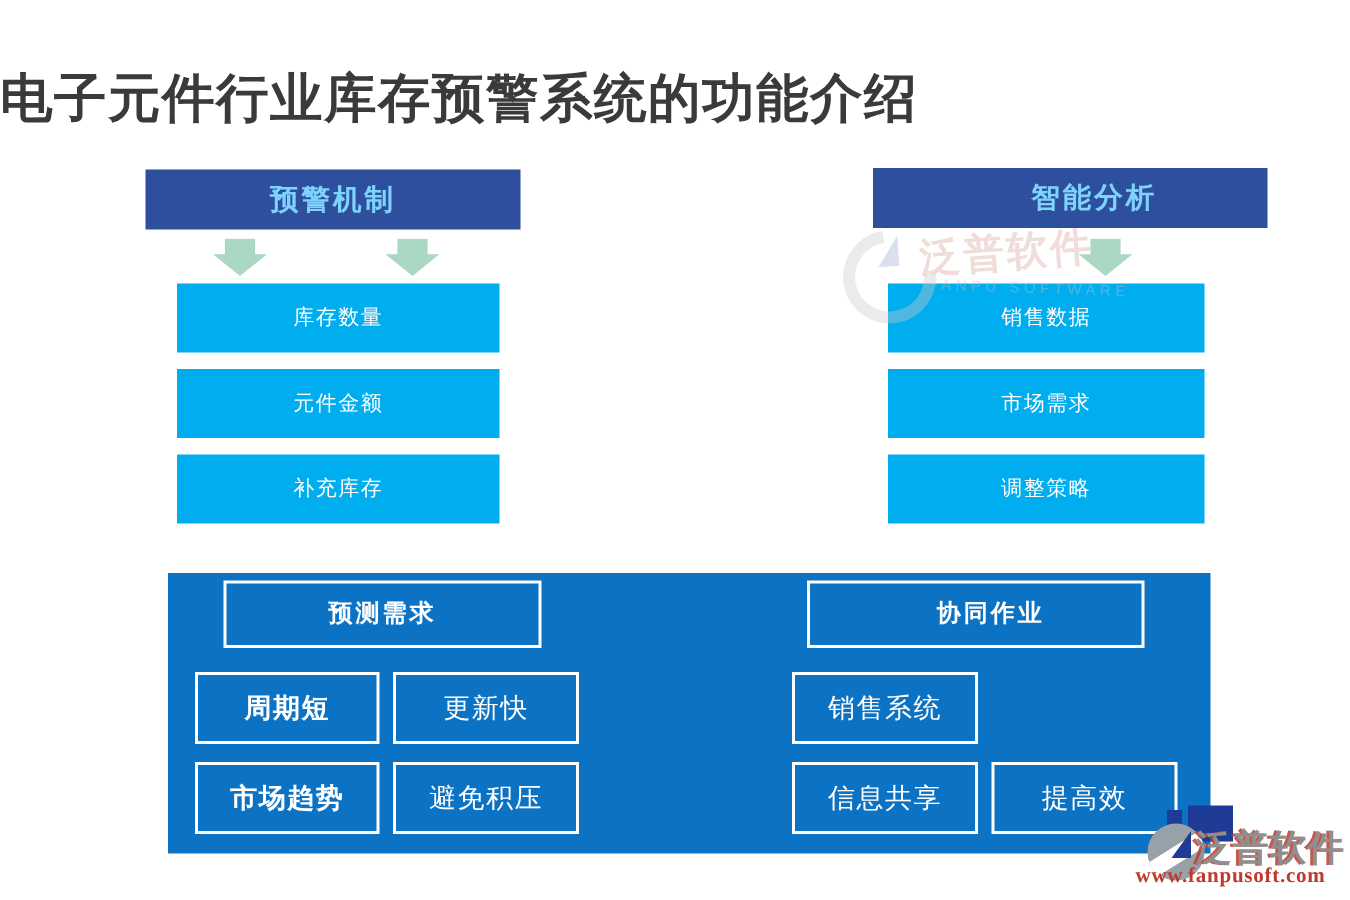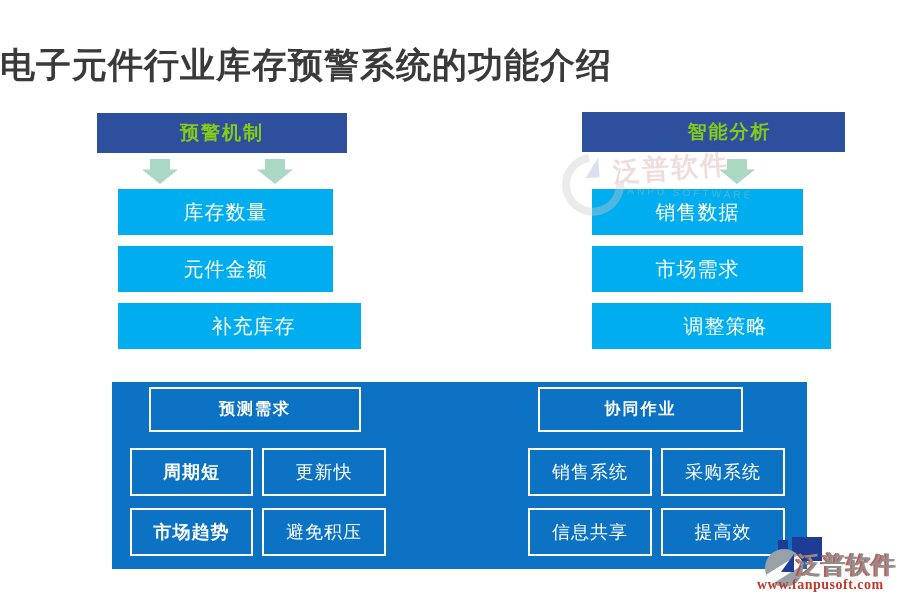--- a/index.html
+++ b/index.html
@@ -15,56 +15,56 @@
     position:relative;width:900px;height:600px;background:#ffffff;
     overflow:hidden;font-family:"Liberation Serif",serif;
   }
   .title{
     position:absolute;top:42px;left:0;right:0;margin:0;text-align:left;
     font-size:35px;font-weight:bold;color:var(--title-text);letter-spacing:1px;
     font-family:"Liberation Serif",serif;
   }
   
   .hdr{
-    position:absolute;height:40px;background:var(--header-blue);color:#84cc16;
+    position:absolute;height:40px;background:var(--header-blue);color:#7dd3fc;
     display:flex;align-items:center;justify-content:center;
     font-weight:bold;font-size:19px;letter-spacing:2px;
     font-family:"Liberation Sans",sans-serif;
   }
   .hdr-left{left:97px;top:113px;width:250px;}
   .hdr-right{left:582px;top:112px;width:231px;padding-left:32px;}
   
   .arrow{
     position:absolute;top:159px;width:36px;height:25px;background:var(--arrow-green);
     clip-path:polygon(22% 0,78% 0,78% 42%,100% 42%,50% 100%,0 42%,22% 42%);
   }
   .arrow-1{left:142px;}
   .arrow-2{left:257px;}
   .arrow-3{left:719px;}
   
   .cyan{
     position:absolute;height:46px;background:var(--item-cyan);color:#fff;
-    display:flex;align-items:center;justify-content:center;font-size:20px;letter-spacing:1px;
+    display:flex;align-items:center;justify-content:center;font-size:14px;letter-spacing:1px;
   }
   .cl{left:118px;width:215px;}
   .cr{left:592px;width:211px;}
-  .row-a{top:189px;} .row-b{top:246px;} .row-c{top:303px;padding-left:28px;}
+  .row-a{top:189px;} .row-b{top:246px;} .row-c{top:303px;}
   
   .panel{
     position:absolute;left:112px;top:382px;width:695px;height:187px;
     background:var(--panel-blue);
   }
   .sec-hdr{
     position:absolute;height:41px;border:2px solid #fff;color:#fff;
     display:flex;align-items:center;justify-content:center;
     font-weight:bold;font-size:16px;letter-spacing:2px;
     font-family:"Liberation Sans",sans-serif;background:transparent;
   }
   .sec-hdr-left{left:37px;top:5px;width:208px;}
-  .sec-hdr-right{left:426px;top:5px;width:201px;}
+  .sec-hdr-right{left:426px;top:5px;width:201px;padding-left:20px;}
   .cell{
     position:absolute;height:44px;border:2px solid #fff;color:#fff;
     display:flex;align-items:center;justify-content:center;font-size:18px;letter-spacing:1px;
     background:transparent;
   }
   .cell-r1{top:66px;} .cell-r2{top:126px;}
   .cell-l1{left:18px;width:119px;font-weight:bold;} .cell-l2{left:150px;width:120px;}
   .cell-rr1{left:416px;width:120px;} .cell-rr2{left:549px;width:120px;}
   
   .wm-center{
@@ -136,21 +136,20 @@
 
   <div class="panel">
     <div class="sec-hdr sec-hdr-left">预测需求</div>
     <div class="cell cell-l1 cell-r1">周期短</div>
     <div class="cell cell-l2 cell-r1">更新快</div>
     <div class="cell cell-l1 cell-r2">市场趋势</div>
     <div class="cell cell-l2 cell-r2">避免积压</div>
 
     <div class="sec-hdr sec-hdr-right">协同作业</div>
     <div class="cell cell-rr1 cell-r1">销售系统</div>
-    <div class="cell cell-rr2 cell-r1">采购系统</div>
     <div class="cell cell-rr1 cell-r2">信息共享</div>
     <div class="cell cell-rr2 cell-r2">提高效</div>
   </div>
 
   <div class="wm-center">
     <div class="wm-c-logo"></div>
     <div class="wm-c-sail"></div>
     <div class="wm-c-brand">泛普软件</div>
     <div class="wm-c-en">FANPU SOFTWARE</div>
   </div>

